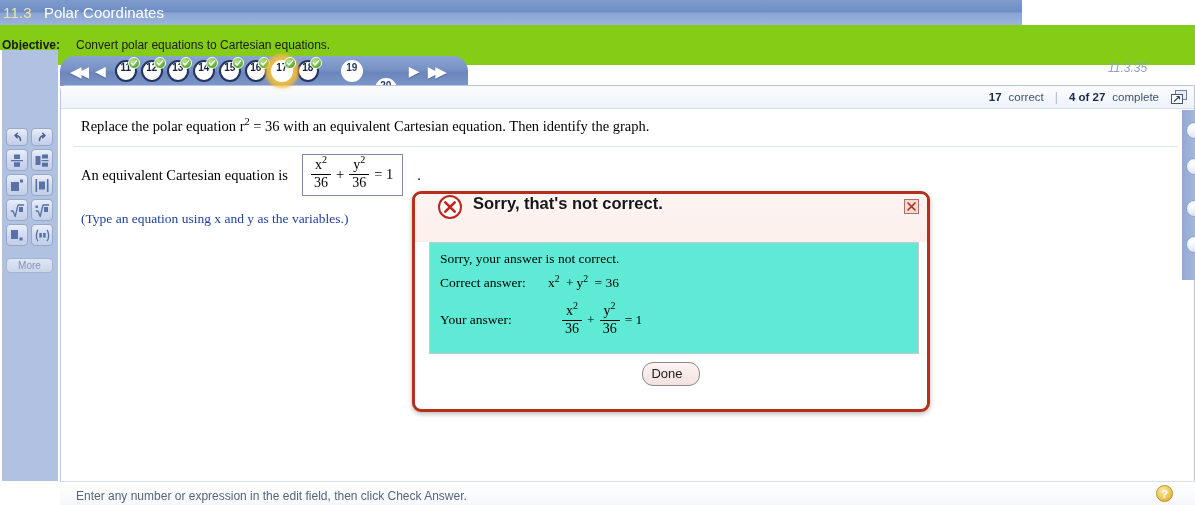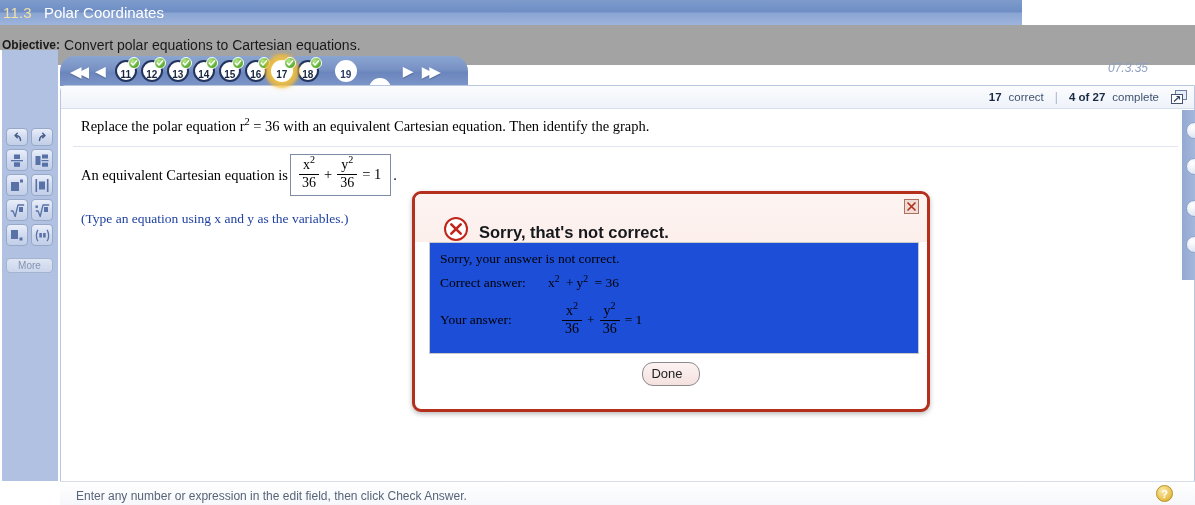--- a/index.html
+++ b/index.html
@@ -23,25 +23,25 @@
     color: #f3e0a8; font-size: 15px; font-weight: 400; margin-left: 3px;
     letter-spacing: 0.2px;
   }
   .title-text {
     color: #ffffff; font-size: 15px; font-weight: 400; margin-left: 12px; text-align: center;
   }
 
   
   .objective-bar {
     position: absolute; left: 0; top: 25px; width: 1195px; height: 40px;
-    background: #a3a3a3;
+    background: #84cc16;
     display: flex; align-items: center;
   }
   .obj-label { font-size: 12px; font-weight: bold; color: #1a1a1a; margin-left: 2px; }
-  .obj-text  { font-size: 14px; color: #1a1a1a; margin-left: 4px; }
+  .obj-text  { font-size: 12px; color: #1a1a1a; margin-left: 16px; }
   .left-rail {
     position: absolute; left: 0; top: 50px; width: 58px; height: 455px;
     background: linear-gradient(to right, #ffffff 0%, #ffffff 2px, #a9bbdd 3px, #b6c6e4 100%);
   }
   .left-rail-inner {
     position: absolute; left: 2px; top: 0; width: 56px; height: 455px;
     background: #b0c1e2;
   }
 
   
@@ -57,21 +57,21 @@
     text-shadow: 0 1px 1px rgba(40,60,100,0.5);
   }
   .nav-arrow.dbl { letter-spacing: -4px; font-size: 15px; padding-right: 5px; }
   .nav-arrow.sgl { font-size: 14px; margin: 0 5px 0 3px; }
   .nav-arrow.rsgl { font-size: 14px; margin: 0 4px 0 8px; }
   .nav-arrow.rdbl { letter-spacing: -4px; font-size: 15px; padding-right: 6px; }
 
   .nav-btn {
     position: relative; width: 22px; height: 22px; border-radius: 50%;
     background: #ffffff; border: 2px solid #23355e;
-    display: flex; align-items: flex-end; justify-content: center;
+    display: flex; align-items: flex-start; justify-content: center;
     font-size: 10px; font-weight: bold; color: #16243f;
     margin: 0 2px; cursor: pointer; flex: none;
   }
   .nav-btn.current {
     border: 2px solid #ffffff;
     background: #ffffff;
     box-shadow: 0 0 6px 4px rgba(248,196,60,0.95), 0 0 2px 6px rgba(245,180,40,0.55);
     z-index: 3;
   }
   .nav-btn .check {
@@ -116,21 +116,21 @@
     position: absolute; left: 20px; top: 32px; width: 1090px;
     font-family: "Liberation Serif", serif; font-size: 14.5px; color: #000;
   }
   .qdivider {
     position: absolute; left: 12px; top: 60px; width: 1105px; height: 1px;
     background: #dfe5ef;
   }
   .answer-line {
     position: absolute; left: 20px; top: 68px;
     font-family: "Liberation Serif", serif; font-size: 14.5px; color: #000;
-    display: flex; align-items: center;
+    display: flex; align-items: center; gap: 12px;
   }
   .hint-line {
     position: absolute; left: 20px; top: 125px;
     font-family: "Liberation Serif", serif; font-size: 13.5px; color: #1d3fa0;
   }
 
   
   .sup { font-size: 0.72em; vertical-align: super; line-height: 0; }
   .ansbox {
     display: inline-flex; align-items: center;
@@ -152,34 +152,34 @@
     position: absolute; left: 412px; top: 191px; width: 518px; height: 221px;
     background: #ffffff;
     border: 3px solid #b5301c;
     border-radius: 9px;
     box-shadow: 0 2px 5px rgba(0,0,0,0.28);
     overflow: hidden;
   }
   .dlg-head {
     position: relative; height: 48px;
     background: linear-gradient(to bottom, #fdf4f2 0%, #fcefec 100%);
-    display: flex; align-items: flex-end; padding-left: 28px;
+    display: flex; align-items: flex-start; padding-left: 22px;
   }
   .dlg-xicon { width: 26px; height: 26px; flex: none; }
   .dlg-title {
     font-size: 16.5px; font-weight: bold; color: #15181c; margin-left: 10px;
     font-family: "Liberation Sans", sans-serif;
   }
   .dlg-close {
     position: absolute; right: 8px; top: 5px; width: 15px; height: 15px;
     cursor: pointer;
   }
   .dlg-body {
     position: absolute; left: 14px; top: 48px; width: 490px; height: 112px;
-    background: #1d4ed8; border: 1px solid #c9c9c9;
+    background: #5eead4; border: 1px solid #c9c9c9;
     font-family: "Liberation Serif", serif; font-size: 13.5px; color: #000;
     padding: 7px 10px;
   }
   .dlg-row1 { margin: 1px 0 8px 0; }
   .dlg-row2 { display: flex; align-items: center; margin-bottom: 6px; }
   .dlg-row3 { display: flex; align-items: center; margin-top: 13px; }
   .dlg-lbl { min-width: 108px; }
   .dlg-foot {
     position: absolute; left: 0; top: 168px; width: 512px;
     display: flex; align-items: center; justify-content: center;
@@ -407,32 +407,32 @@
         </span>
     </div>
     <div class="nav-btn">
       <span>18</span>
       <span class="check">
           <svg width="8" height="8" viewBox="0 0 8 8">
             <path d="M1.3 4 L3 6 L6.7 1.8" stroke="#fff" stroke-width="1.5" fill="none" stroke-linecap="round" stroke-linejoin="round"></path>
           </svg>
         </span>
     </div>
-    <div class="nav-btn" style="border-color:#ffffff;color:#2a3c63;margin-left:14px;">
+    <div class="nav-btn" style="border-color:#ffffff;color:#2a3c63;margin-left:20px;">
       <span>19</span>
     </div>
     <div class="nav-btn" style="border-color:#ffffff;color:#2a3c63;margin-left:10px;margin-top:36px;">
       <span>20</span>
     </div>
 
     <span class="nav-arrow rsgl">▶</span>
     <span class="nav-arrow rdbl">▶▶</span>
   </div>
 
-  <div class="exercise-num">07.3.35</div>
+  <div class="exercise-num">11.3.35</div>
 
   <div class="panel">
 
     <div class="status-strip">
       <span class="st-num">17</span>
       <span class="st-word">correct</span>
       <span class="st-sep">|</span>
       <span class="st-num">4 of 27</span>
       <span class="st-word">complete</span>
       <span class="expand-ico">

